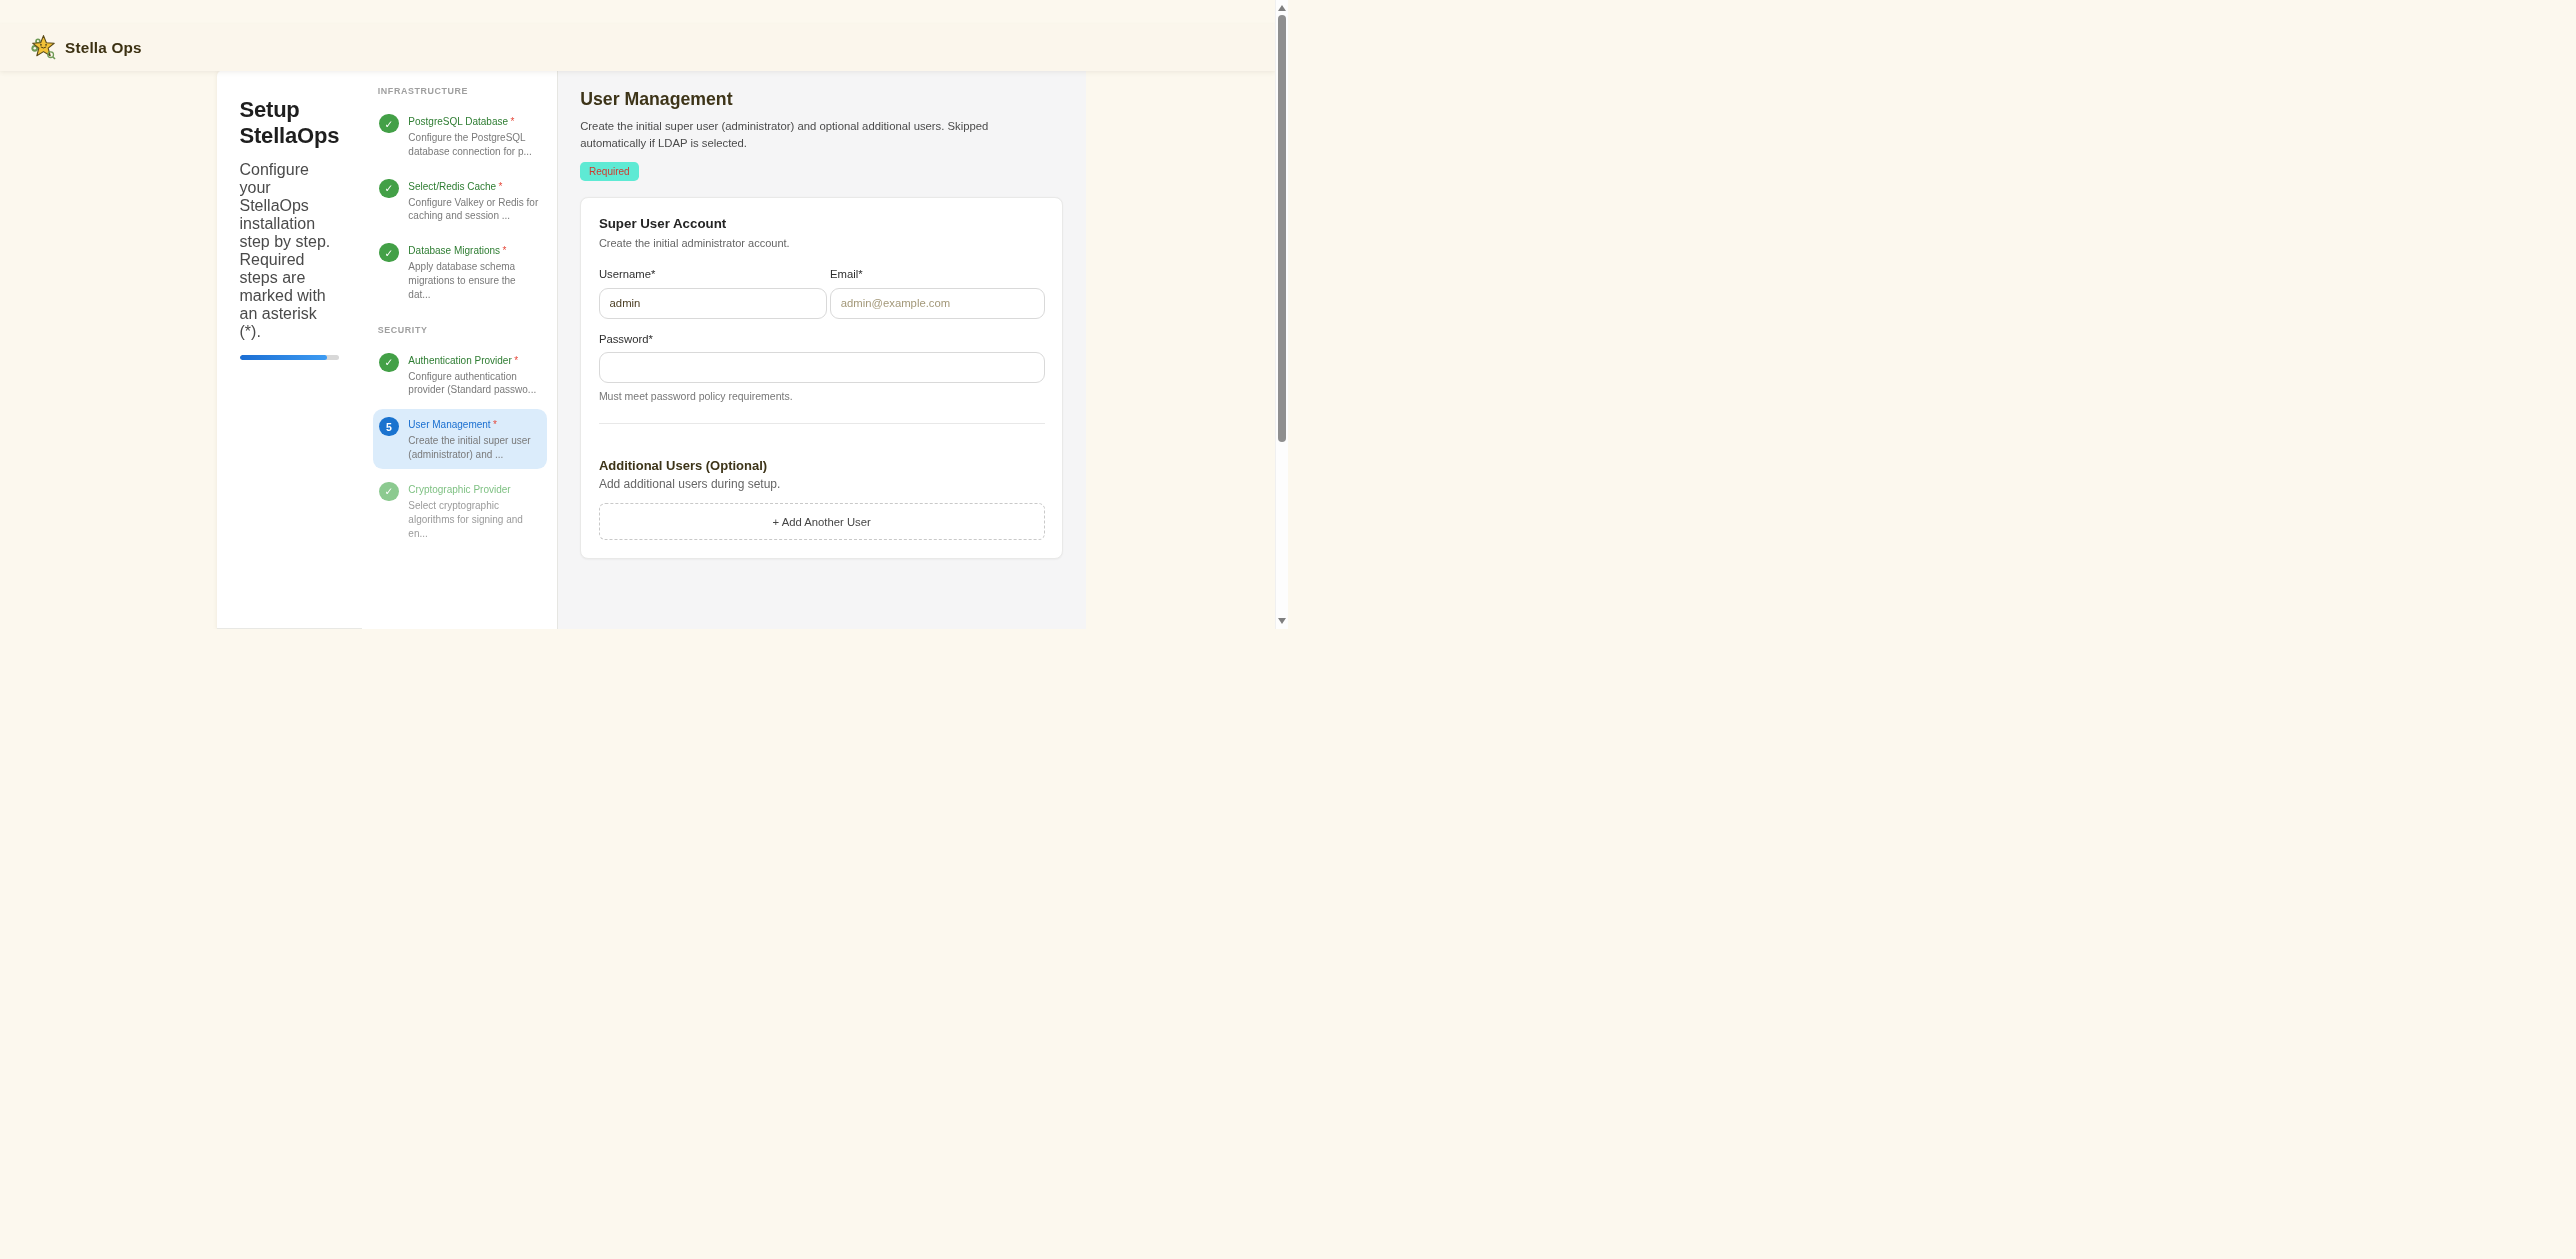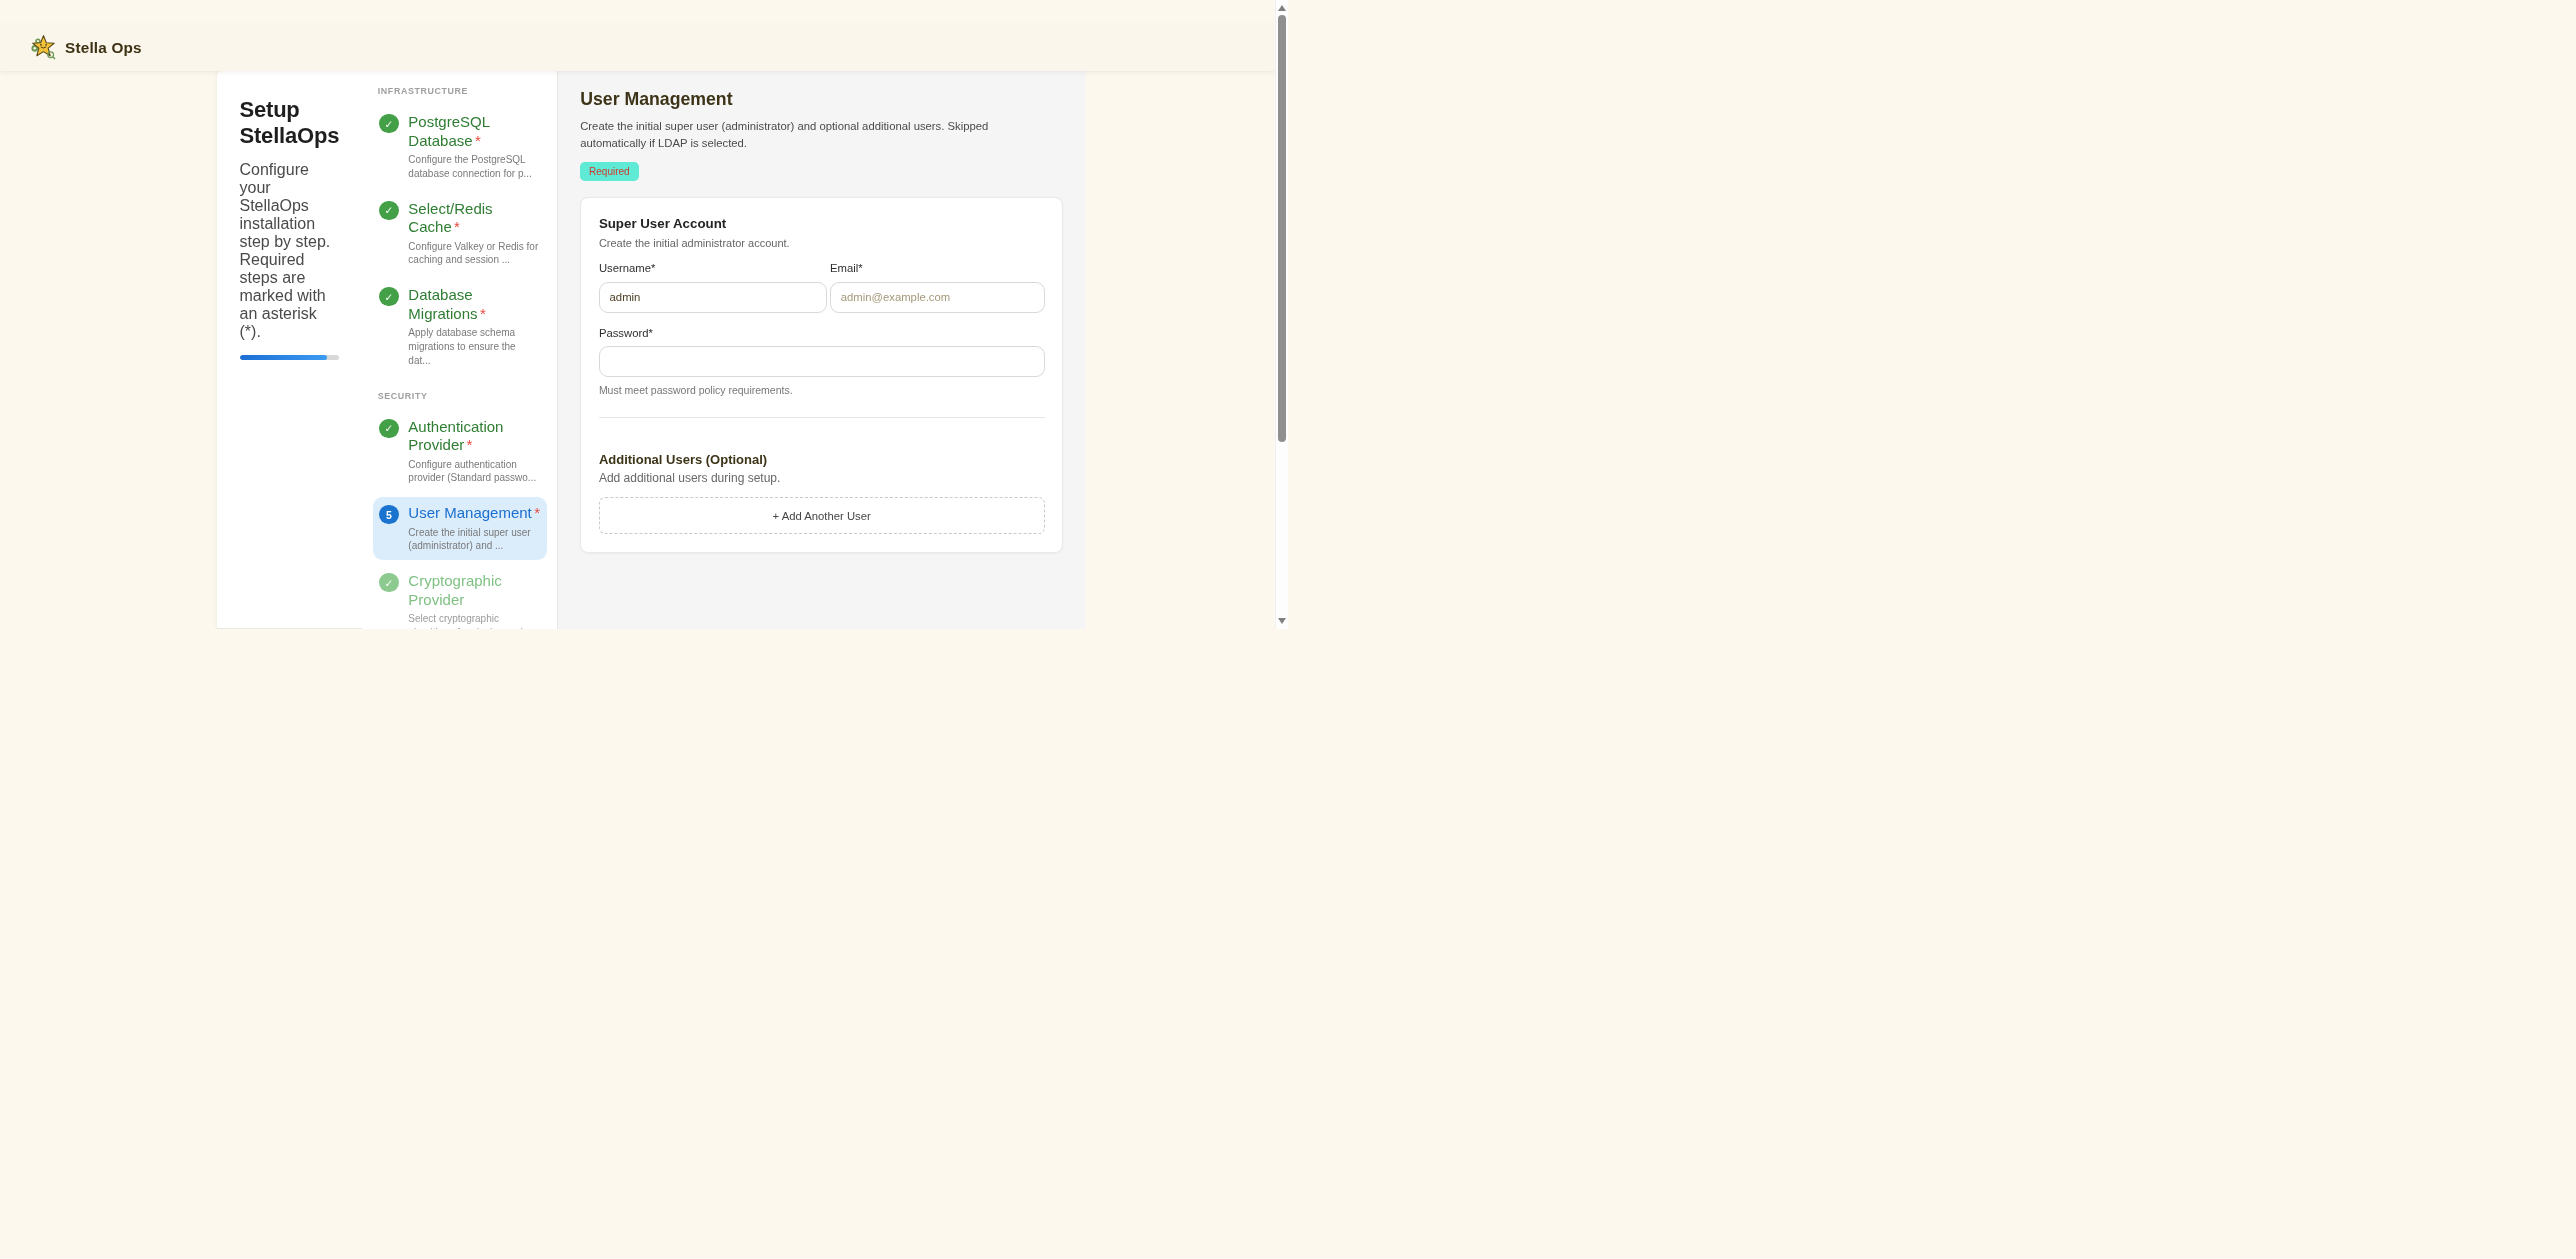--- a/index.html
+++ b/index.html
@@ -68,21 +68,21 @@
   .step {
     display:flex; gap:9.7px; padding:7.2px 6.4px; margin-bottom:4.8px;
     border-radius:9.7px; cursor:pointer; align-items:flex-start;
   }
   .step .bubble {
     flex:none; width:19.3px; height:19.3px; border-radius:50%;
     display:flex; align-items:center; justify-content:center;
     font-size:10.5px; color:#fff; margin-top:0.8px;
   }
   .step .txt { min-width:0; }
-  .step .title { font-size:15px; line-height:1.25; }
+  .step .title { font-size:10px; line-height:1.25; }
   .step .req { color:#e64a3c; margin-left:2.4px; }
   .step .desc { font-size:10px; line-height:1.38; color:#7a7a7a; margin-top:2.4px; }
 
   .step.done .bubble   { background:#43a047; }
   .step.done .title    { color:#2e7d32; }
   .step.active         { background:#dbecfb; }
   .step.active .bubble { background:#1a73cf; font-weight:700; }
   .step.active .title  { color:#1a6fd0; }
   .step.muted .bubble  { background:#8cca90; }
   .step.muted .title   { color:#7fc183; }
@@ -99,21 +99,21 @@
   }
 
   .card {
     width:483px; background:#fff; border:0.8px solid #e9e9e8;
     border-radius:8px; box-shadow:0 0.8px 1.6px rgba(0,0,0,.04);
     padding:17.7px; margin-top:16px;
   }
   .card-title { font-size:13.3px; font-weight:700; color:#242424; }
   .card-sub { margin-top:6.4px; font-size:11px; color:#666; }
 
-  .fields { display:grid; grid-template-columns:228px 1fr; column-gap:3.2px; margin-top:13px; }
+  .fields { display:grid; grid-template-columns:228px 1fr; column-gap:3.2px; margin-top:19px; }
   .field-label { font-size:11.3px; color:#2f2f2f; margin-bottom:7.2px; }
   .text-input {
     width:100%; height:31px; border:0.8px solid #d9d9d9; border-radius:9px;
     padding:0 9.7px; font-size:11.3px; font-family:"Liberation Sans",sans-serif;
     color:#4a3d22; background:#fff; outline:none;
   }
   .text-input::placeholder { color:#a39879; }
   .pw-block { margin-top:14.5px; }
   .help-text { margin-top:7.2px; font-size:10.5px; color:#777; }
 

